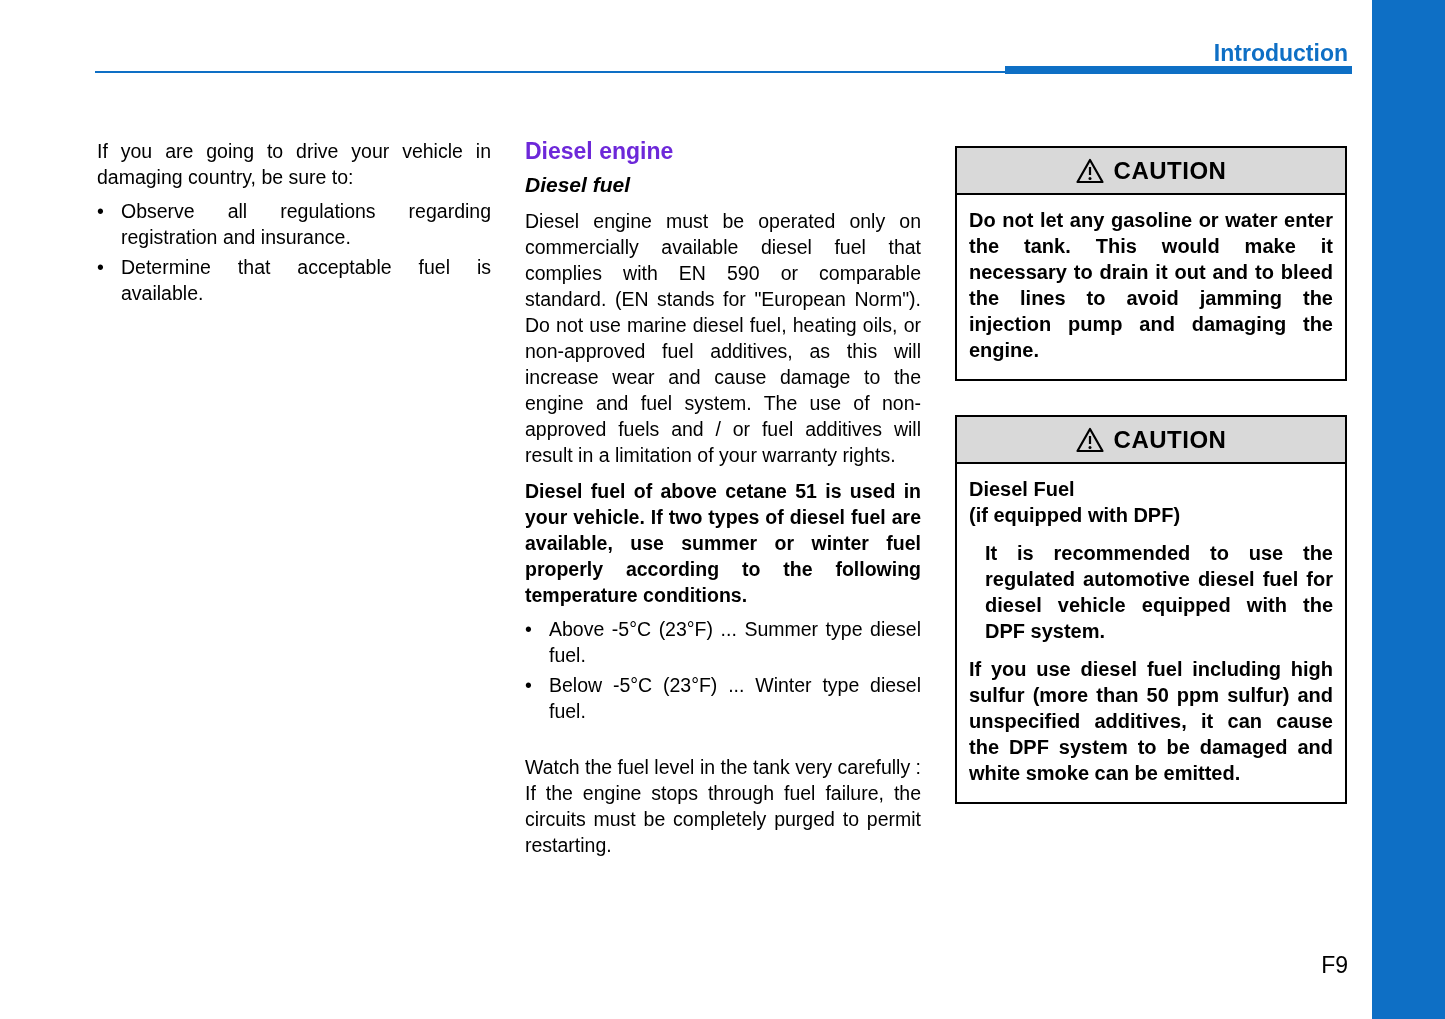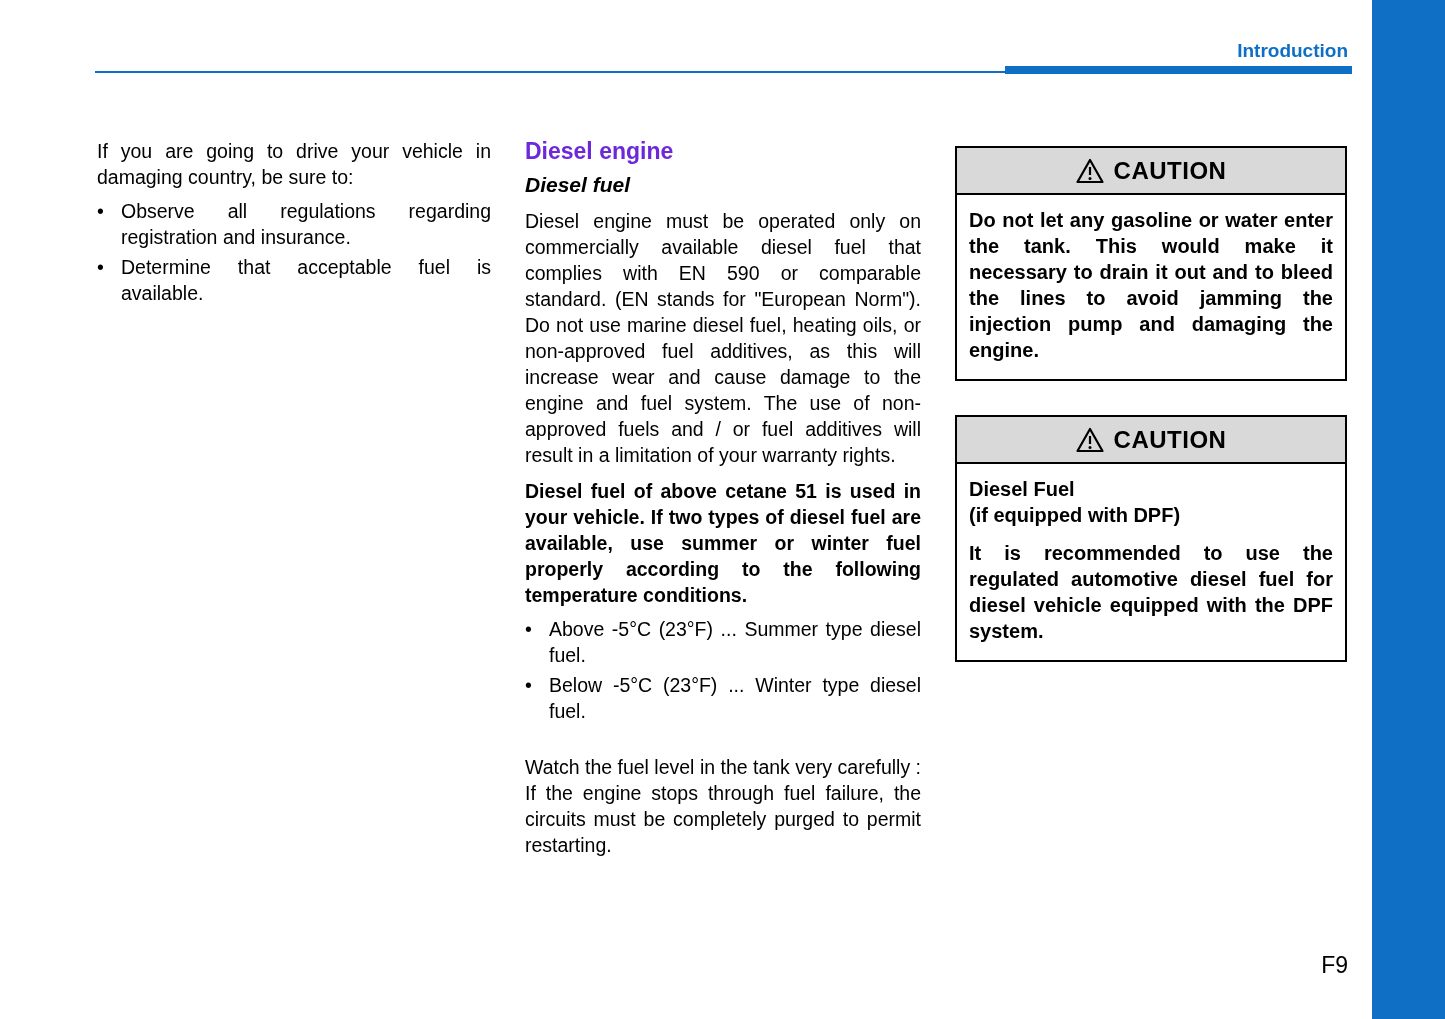--- a/index.html
+++ b/index.html
@@ -4,21 +4,21 @@
 <style>
   * { margin:0; padding:0; box-sizing:border-box; }
   html,body { width:1445px; height:1019px; background:#ffffff;
     font-family:"Liberation Sans", sans-serif; color:#000; overflow:hidden; }
   .page { position:relative; width:1445px; height:1019px; background:#fff; }
 
   
   .side-bar { position:absolute; top:0; right:0; width:73px; height:1019px; background:#0e6fc5; }
 
   
-  .header-title { position:absolute; top:40px; right:97px; font-size:19px; font-weight:bold; color:#0e6fc5; }
+  .header-title { position:absolute; top:40px; right:97px; font-size:23px; font-weight:bold; color:#0e6fc5; }
   .header-line-thin { position:absolute; top:71px; left:95px; width:910px; height:2px; background:#0e6fc5; }
   .header-line-thick { position:absolute; top:66px; left:1005px; width:347px; height:8px; background:#0e6fc5; }
 
   
   .col { position:absolute; top:138px; font-size:19.5px; line-height:26px; text-align:justify; }
   .col-left  { left:97px;  width:394px; }
   .col-mid   { left:525px; width:396px; }
   .col-right { left:955px; width:392px; top:146px; text-align:left; }
 
   .h-italic { font-size:22px; font-weight:bold; font-style:italic; margin-bottom:10px; text-align:left; }
@@ -110,21 +110,22 @@
             <path d="M14 2 L26.5 24 L1.5 24 Z" fill="none" stroke="#000" stroke-width="2.2" stroke-linejoin="round"></path>
             <rect x="12.9" y="9" width="2.2" height="8" fill="#000"></rect>
             <circle cx="14" cy="20.4" r="1.5" fill="#000"></circle>
           </svg>
         </span>
         <span>CAUTION</span>
       </div>
       <div class="caution-body">
         <div class="cb-subtitle">Diesel Fuel</div>
         <div class="cb-subtitle cb-para">(if equipped with DPF)</div>
-        <div class="cb-para" style="margin-top:12px;">It is recommended to use the regulated automotive diesel fuel for diesel vehicle equipped with the DPF system.</div>
+        <div class="cb-para" style="margin-top:12px;margin-left:16px;">It is recommended to use the regulated automotive diesel fuel for diesel vehicle equipped with the DPF system.</div>
+        <div class="cb-para" style="margin-top:12px;">If you use diesel fuel including high sulfur (more than 50 ppm sulfur) and unspecified additives, it can cause the DPF system to be damaged and white smoke can be emitted.</div>
       </div>
     </div>
 
   </div>
 
   <div class="page-number">F9</div>
 
 </div>
 
 </body></html>

